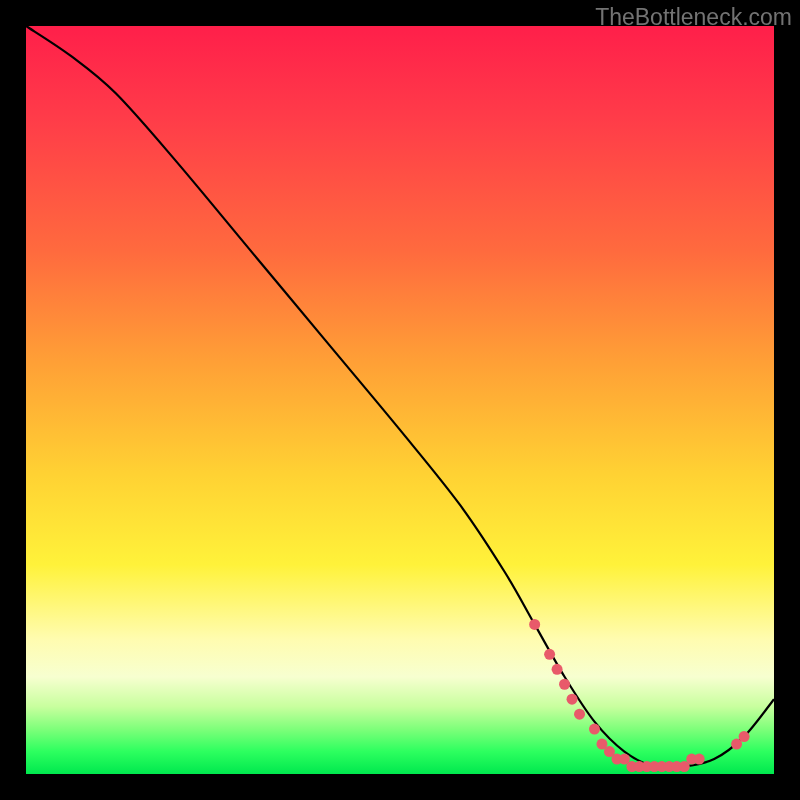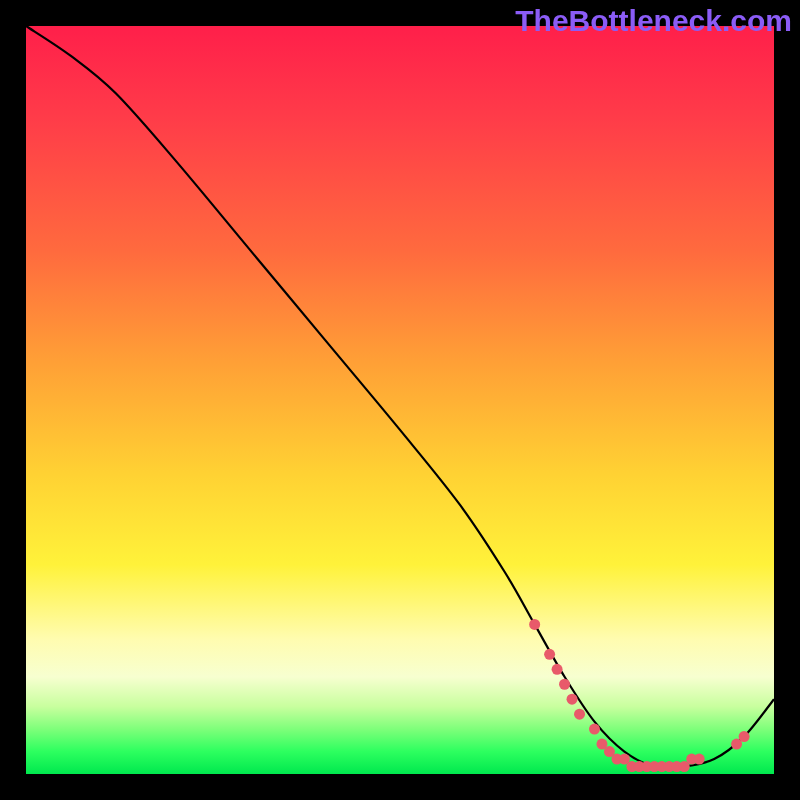--- a/index.html
+++ b/index.html
@@ -13,23 +13,23 @@
   }
   .container {
     position: relative;
     width: 800px;
     height: 800px;
   }
   .watermark {
     position: absolute;
     top: 4px;
     right: 8px;
-    color: #8b5cf6;
-    font-size: 30px;
-    font-weight: 700;
+    color: #737373;
+    font-size: 23px;
+    font-weight: 400;
     z-index: 10;
   }
   .plot-area {
     position: absolute;
     left: 26px;
     top: 26px;
     width: 748px;
     height: 748px;
     
     background: linear-gradient(

